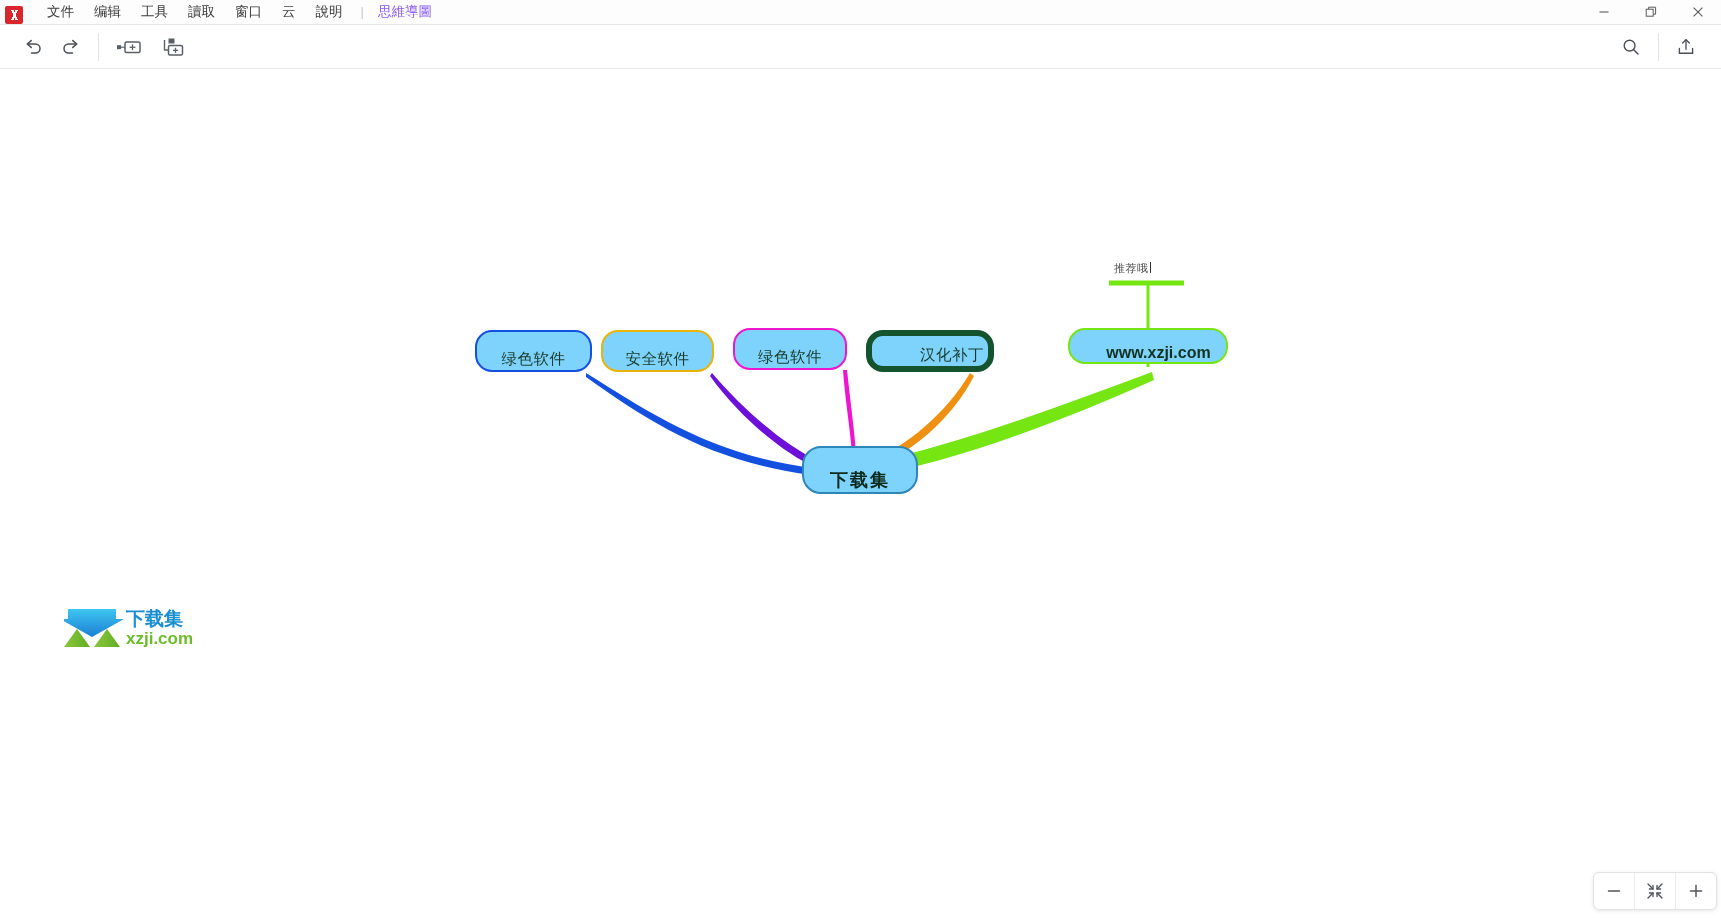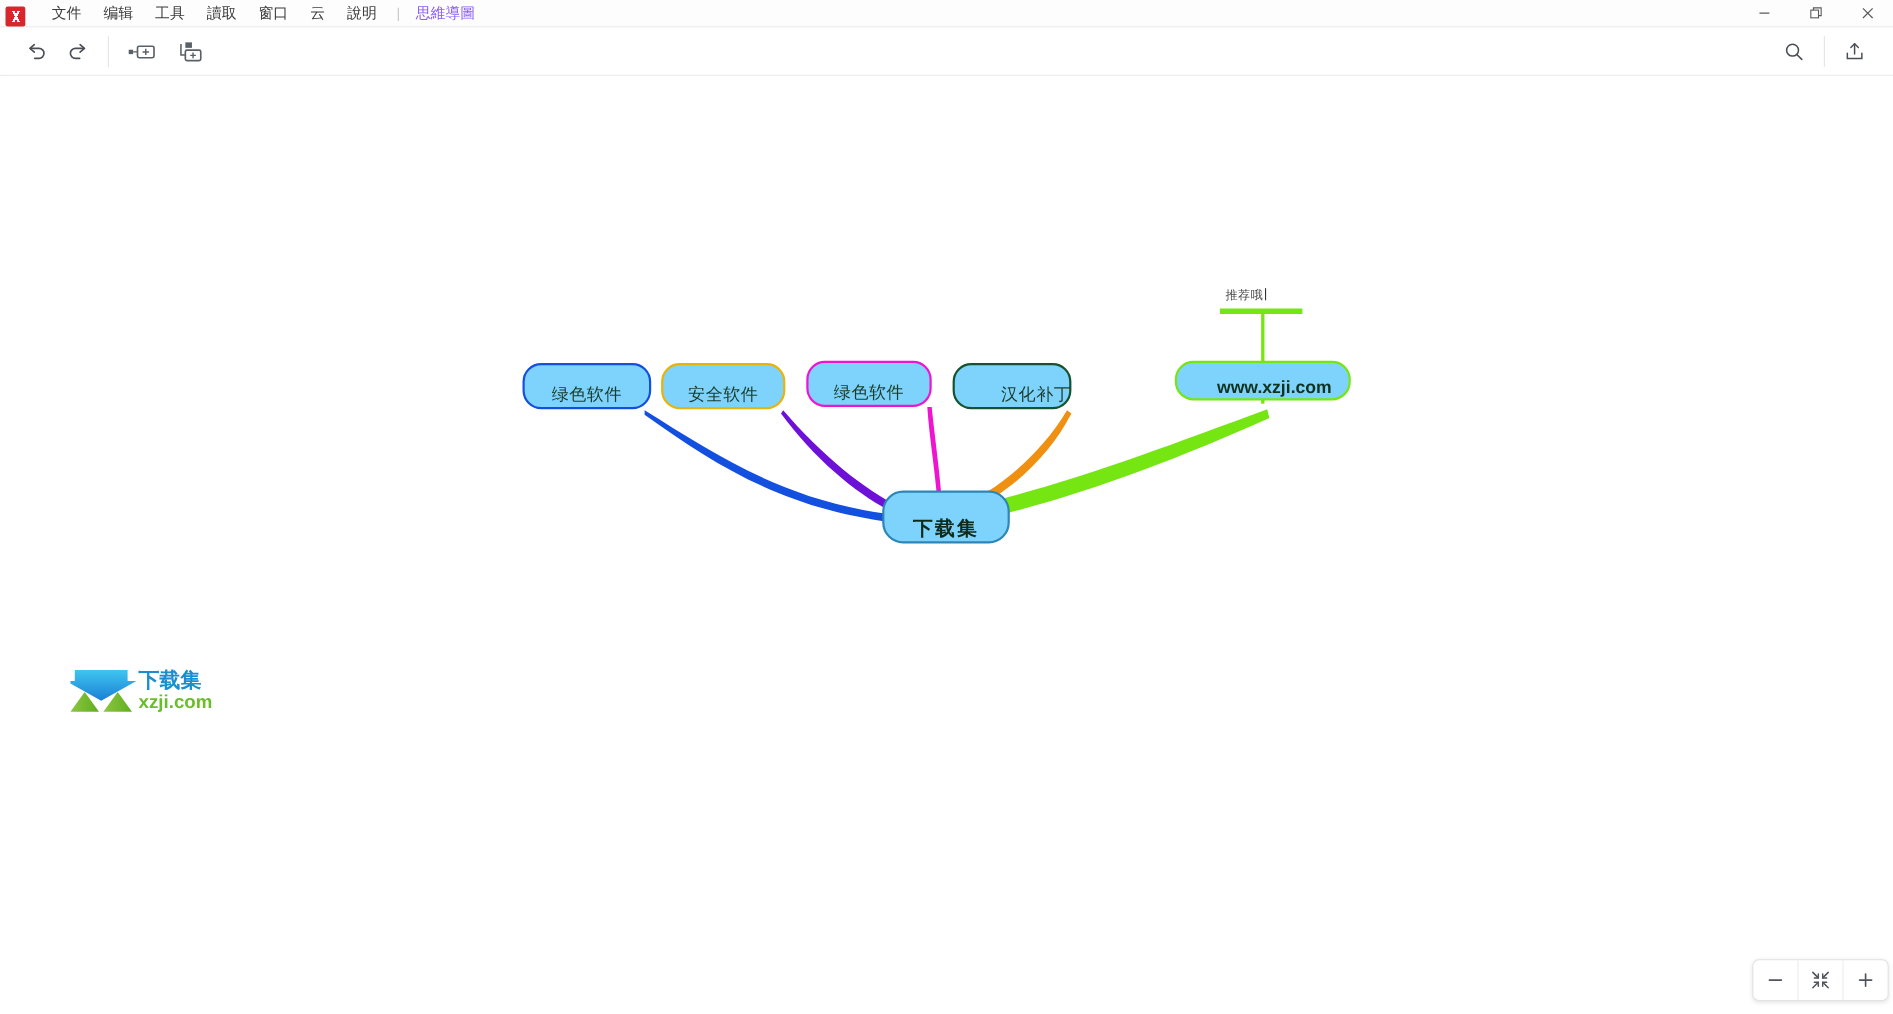--- a/index.html
+++ b/index.html
@@ -373,21 +373,21 @@
   </div>
 
   <div class="node" style="left:589px; top:261px; width:113px; height:42px; border:2px solid #eab308;">
     <span class="node-text">安全软件</span>
   </div>
 
   <div class="node" style="left:721px; top:259px; width:114px; height:42px; border:2px solid #ef14d0;">
     <span class="node-text">绿色软件</span>
   </div>
 
-  <div class="node" style="left:854px; top:261px; width:108px; height:42px; border:2px solid #14532d;padding-left:44px;">
+  <div class="node" style="left:854px; top:261px; width:128px; height:42px; border:6px solid #14532d;padding-left:44px;">
     <span class="node-text">汉化补丁</span>
   </div>
 
   <div class="node url" style="left:1056px; top:259px; width:160px; height:36px; border:2.5px solid #75e612;padding-left:21px;">
     <span class="node-text">www.xzji.com</span>
   </div>
 
   <div class="node central" style="left:790px; top:377px; width:116px; height:48px; border:2.5px solid #2e86b8;">
     <span class="node-text">下载集</span>
   </div>

